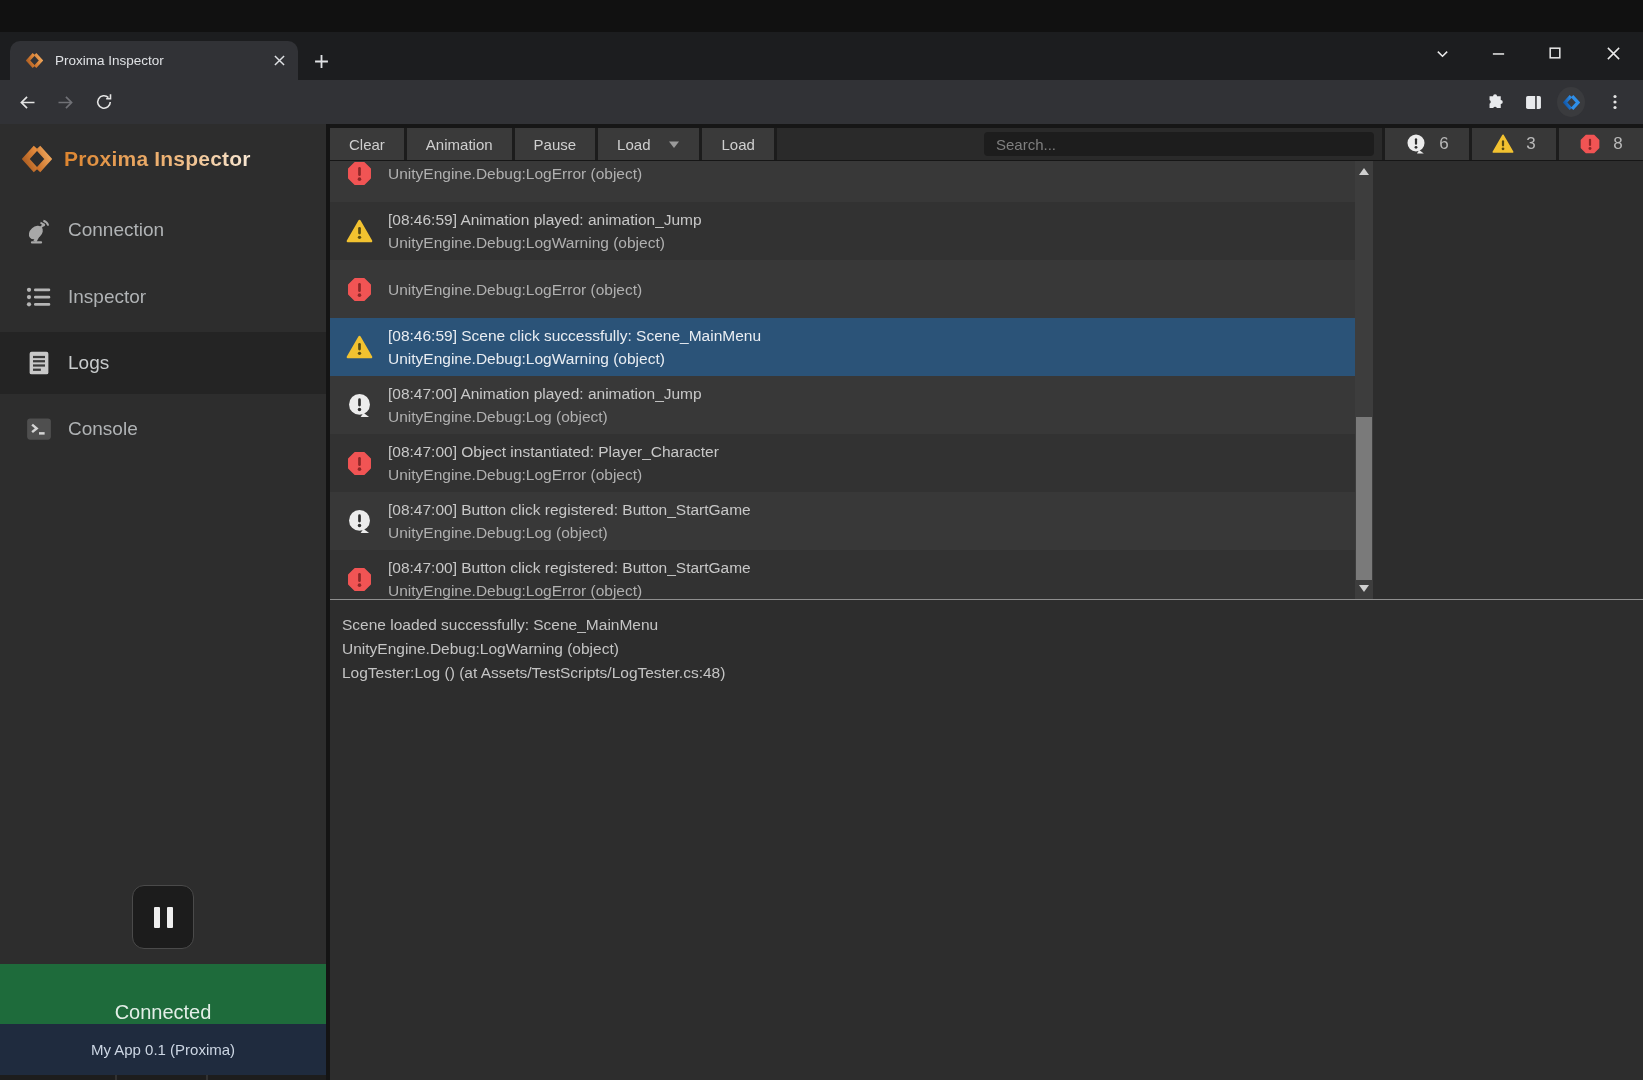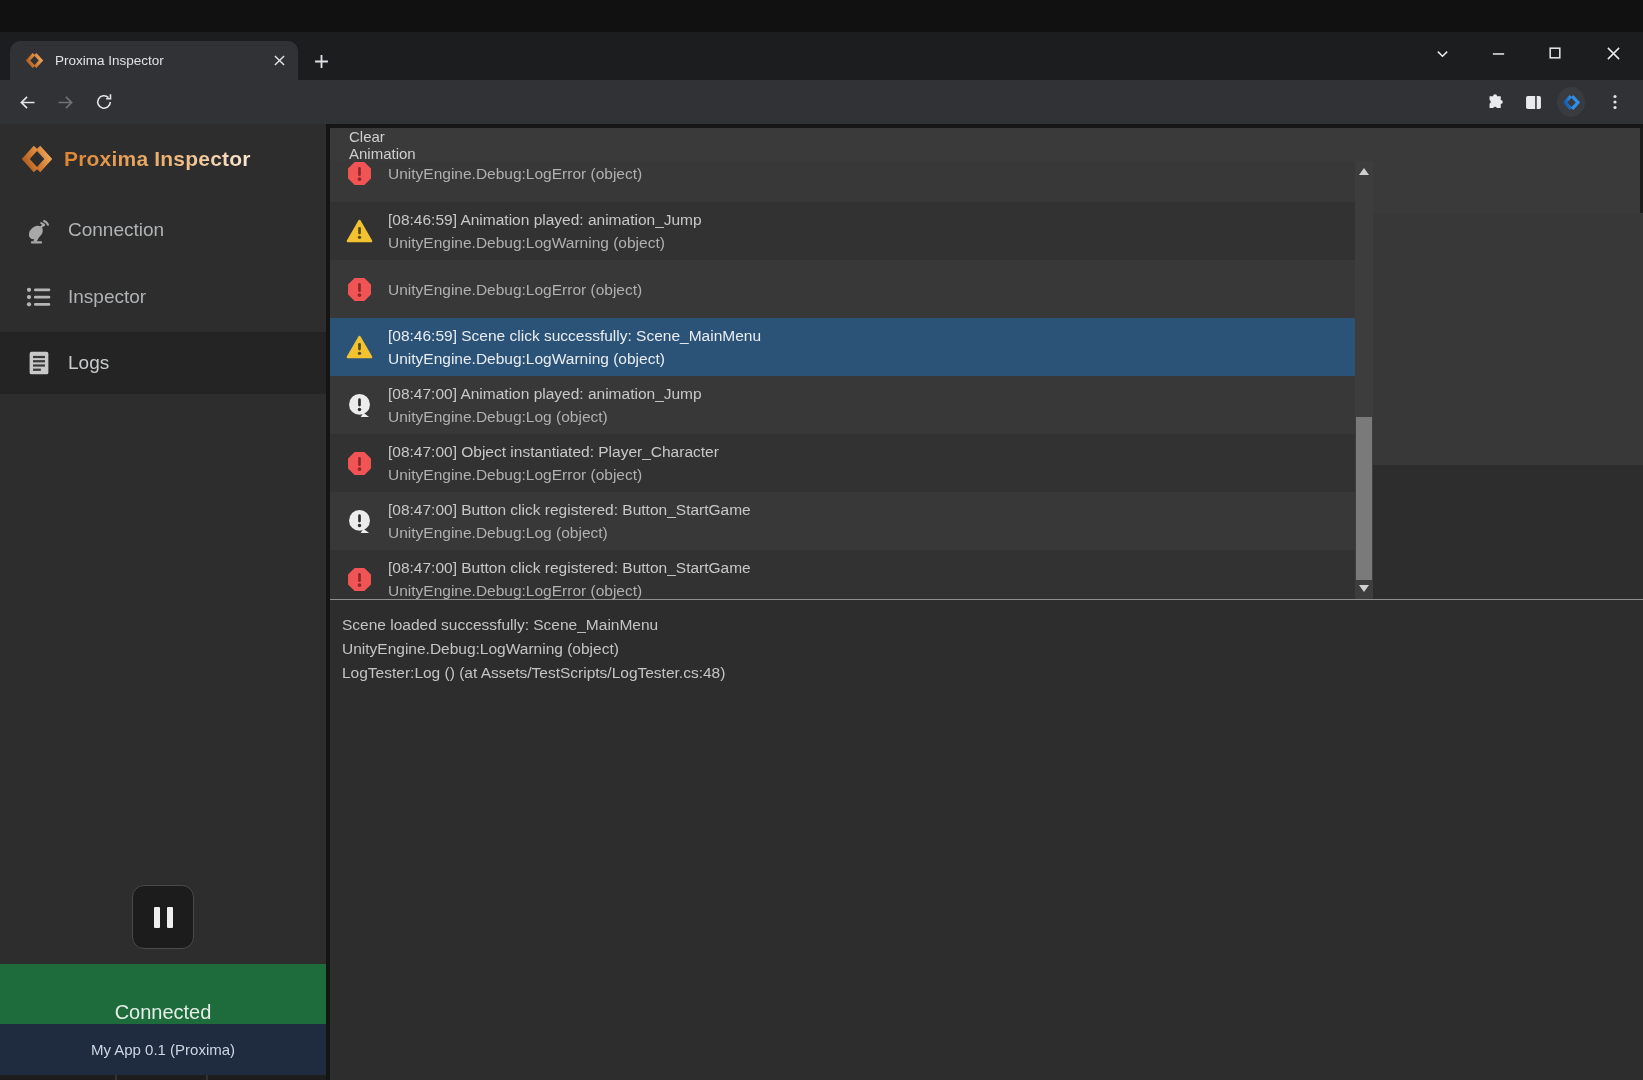--- a/index.html
+++ b/index.html
@@ -58,21 +58,21 @@
            color:#e3eee7;font-size:20px;}
   .appbar{position:absolute;left:0;top:900px;width:326px;height:51px;background:#1f2b3e;display:flex;align-items:center;justify-content:center;
           color:#ccd6e3;font-size:15px;}
   .sfooter{position:absolute;left:0;top:951px;width:326px;height:37px;background:#1d1d1d;display:flex;}
   .sfooter .flink{flex:1;display:flex;align-items:center;justify-content:center;color:#d8d8d8;font-size:10px;font-weight:600;}
   .sfooter .flink + .flink{border-left:2px solid #323232;}
   .sfooter .flink:nth-child(1){flex:0 0 115px}.sfooter .flink:nth-child(2){flex:0 0 89px}
 
   
   .toolbar{position:absolute;left:0;top:0;width:1313px;height:37px;background:#2a2a2a;border-top:4px solid #161616;
-           border-bottom:1px solid #161616;box-sizing:border-box;display:flex;align-items:stretch;flex-direction:column;}
+           border-bottom:1px solid #161616;box-sizing:border-box;display:flex;align-items:stretch;}
   .tbtn{background:#3a3a3a;border-right:3px solid #1c1c1c;color:#cfcfcf;font-size:15px;display:flex;align-items:center;padding:0 19px;}
   .tbtn .caret{margin-left:18px;}
   .tb-space{flex:1;}
   .search{width:390px;height:24px;margin:auto 8px auto 0;background:#1d1d1d;border:none;border-radius:4px;color:#cfcfcf;
           font-size:15px;padding:0 12px;box-sizing:border-box;font-family:"Liberation Sans",sans-serif;outline:none;}
   .search::placeholder{color:#7f7f7f;}
   .count{flex:0 0 84px;background:#383838;border-left:3px solid #1c1c1c;display:flex;align-items:center;justify-content:center;gap:12px;
          color:#b9b9b9;font-size:17px;}
 
   
@@ -288,20 +288,30 @@
               <circle cx="4" cy="12" r="1.7"></circle>
               <circle cx="4" cy="17.8" r="1.7"></circle>
             <rect x="8" y="5.1" width="13" height="2.2" rx="1"></rect>
             <rect x="8" y="10.9" width="13" height="2.2" rx="1"></rect>
             <rect x="8" y="16.7" width="13" height="2.2" rx="1"></rect>
           </svg>
         </span>
         <span>Inspector</span>
       </div>
 
+      <div class="navitem ni-console">
+        <span class="sideicon">
+          <svg width="30" height="30" viewBox="0 0 24 24">
+            <rect x="2.5" y="3.5" width="19" height="17" rx="2.5" fill="#4f4f4f"></rect>
+            <path d="M6.5 8.5 l3.6 3 -3.6 3" fill="none" stroke="#d5d5d5" stroke-width="2"></path>
+            <line x1="12" y1="15.5" x2="16.5" y2="15.5" stroke="#d5d5d5" stroke-width="2"></line>
+          </svg>
+        </span>
+        <span>Console</span>
+      </div>
 
       <div class="pausebtn">
         <span class="pbars">
             <i></i>
             <i></i>
           </span>
       </div>
 
       <div class="connbar">
         <span>Connected</span>
@@ -333,20 +343,21 @@
           <span class="caret">
             <svg width="12" height="9" viewBox="0 0 12 9">
                 <path d="M1 1.5 L6 8 L11 1.5 Z" fill="#9a9a9a"></path>
               </svg>
           </span>
         </div>
         <div class="tbtn">
             <span>Load</span>
           </div>
         <div class="tb-space"></div>
+        <input class="search" type="text" placeholder="Search..." style="">
         <div class="count">
           <span class="licon" style="width:22px;height:22px">
             <svg width="22" height="22" viewBox="0 0 24 24">
               <circle cx="12" cy="11" r="9.3" fill="#ececec"></circle>
               <path d="M15.5 18.5 L20.5 22.3 L13 22.3 Z" fill="#ececec"></path>
               <rect x="10.8" y="5.6" width="2.4" height="7.2" rx="1.2" fill="#2e2e2e"></rect>
               <circle cx="12" cy="15.6" r="1.55" fill="#2e2e2e"></circle>
             </svg>
           </span>
           <span>6</span>

